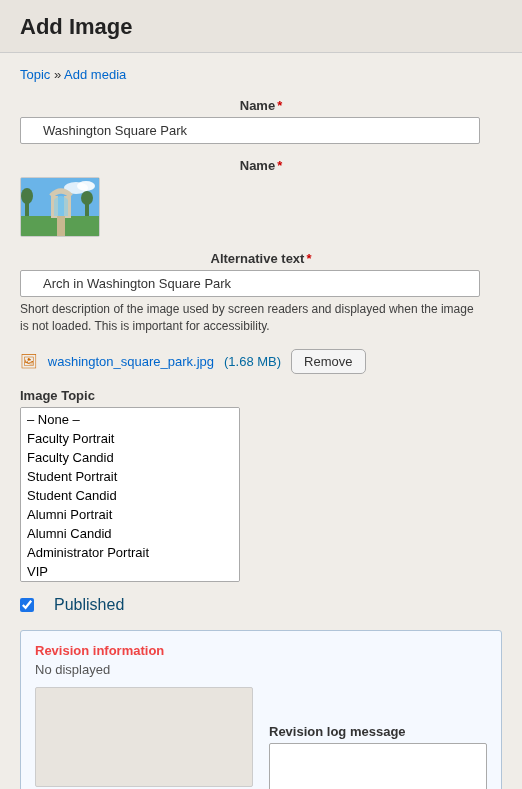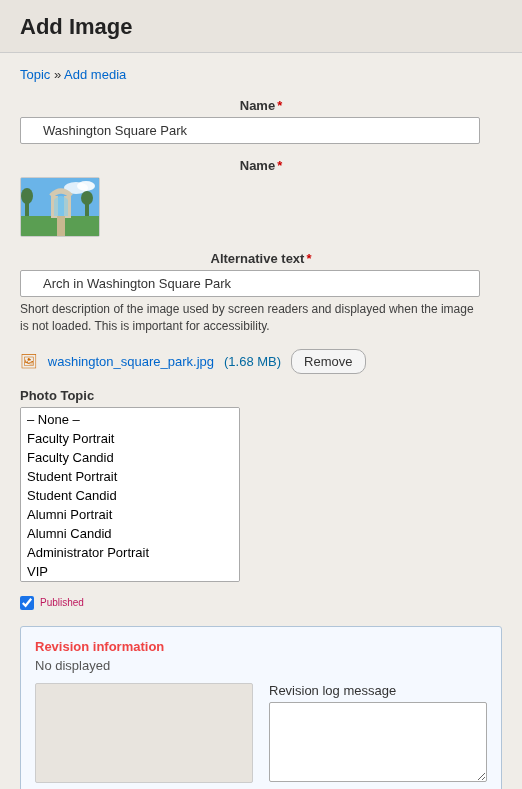--- a/index.html
+++ b/index.html
@@ -108,21 +108,21 @@
       font-size: 13px;
     }
     .file-size {
       color: #0369a1;
       font-size: 13px;
     }
     .remove-button {
       padding: 4px 12px;
       background: #f5f5f5;
       border: 1px solid #aaa;
-      border-radius: 10px;
+      border-radius: 5px;
       font-size: 13px;
       cursor: pointer;
       color: #333;
     }
     .photo-topic-label {
       font-weight: bold;
       font-size: 13px;
       margin-bottom: 4px;
       display: block;
     }
@@ -148,22 +148,23 @@
       gap: 6px;
       margin-bottom: 16px;
       margin-top: 10px;
     }
     .published-section input[type="checkbox"] {
       width: 14px;
       height: 14px;
       accent-color: #1a73e8;
     }
     .published-label {
-      font-size: 10px;
-      color: #be185d;
+      font-size: 16px;
+      color: #0c4a6e;
+      margin-left: 14px;
     }
     .revision-box {
       border: 1px solid #b0c4d8;
       border-radius: 3px;
       background: #f5f9ff;
       padding: 12px 14px;
       margin-bottom: 16px;
     }
     .revision-title {
       color: #ef4444;
@@ -180,24 +181,25 @@
       display: flex;
       gap: 16px;
     }
     .revision-left {
       flex: 1;
     }
     .revision-textarea-area {
       flex: 1;
     }
     .revision-log-label {
-      font-weight: normal;
+      font-weight: bold;
       font-size: 13px;
       margin-bottom: 4px;
       display: block;
+      margin-top: 37px;
     }
     .revision-empty-box {
       width: 100%;
       height: 100px;
       background: #e8e4de;
       border: 1px solid #ccc;
       border-radius: 2px;
     }
     textarea.revision-textarea {
       width: 100%;
@@ -273,21 +275,21 @@
     </div>
 
     <div class="file-info">
       <span class="file-icon">🖼</span>
       <a href="#" class="file-link">washington_square_park.jpg</a>
       <span class="file-size">(1.68 MB)</span>
       <button class="remove-button">Remove</button>
     </div>
 
     <div class="field-group">
-      <label class="photo-topic-label">Photo Topic</label>
+      <label class="photo-topic-label">Image Topic</label>
       <div class="listbox-container">
         <select multiple="">
           <option>– None –</option>
           <option>Faculty Portrait</option>
           <option>Faculty Candid</option>
           <option>Student Portrait</option>
           <option>Student Candid</option>
           <option>Alumni Portrait</option>
           <option>Alumni Candid</option>
           <option>Administrator Portrait</option>

